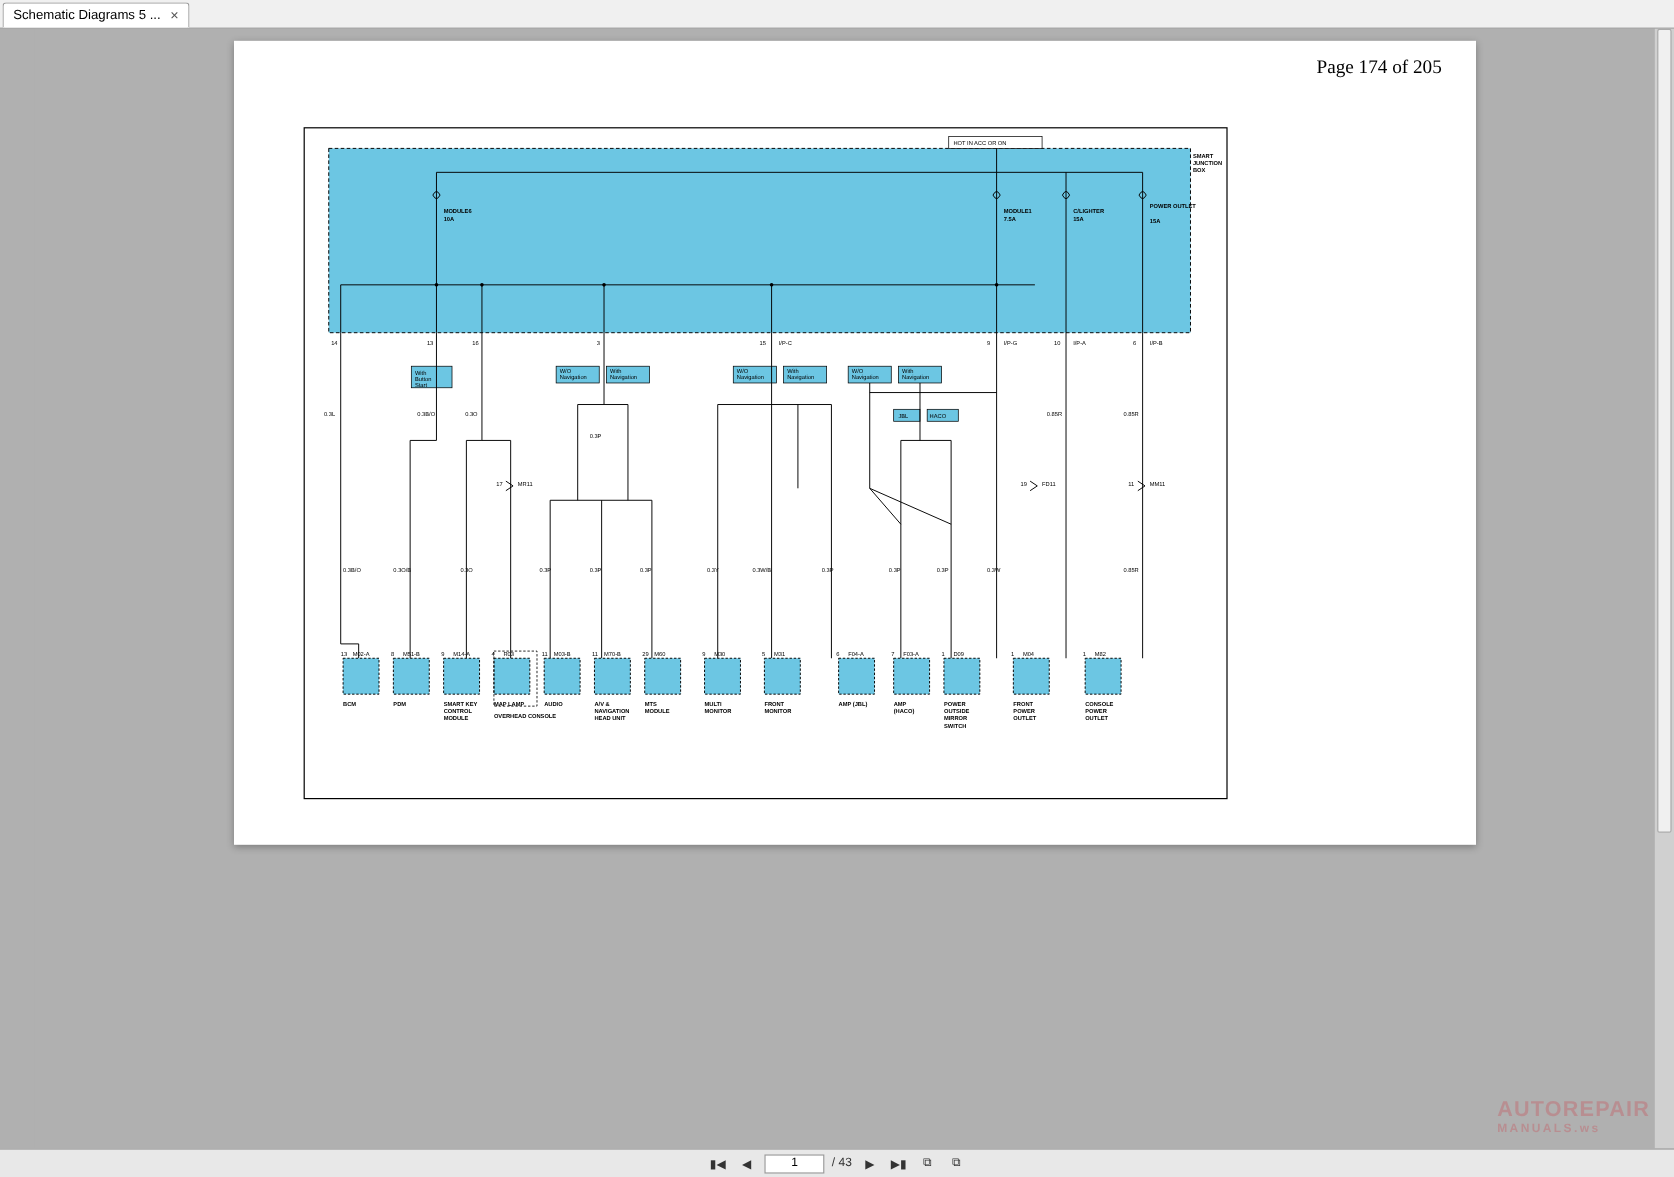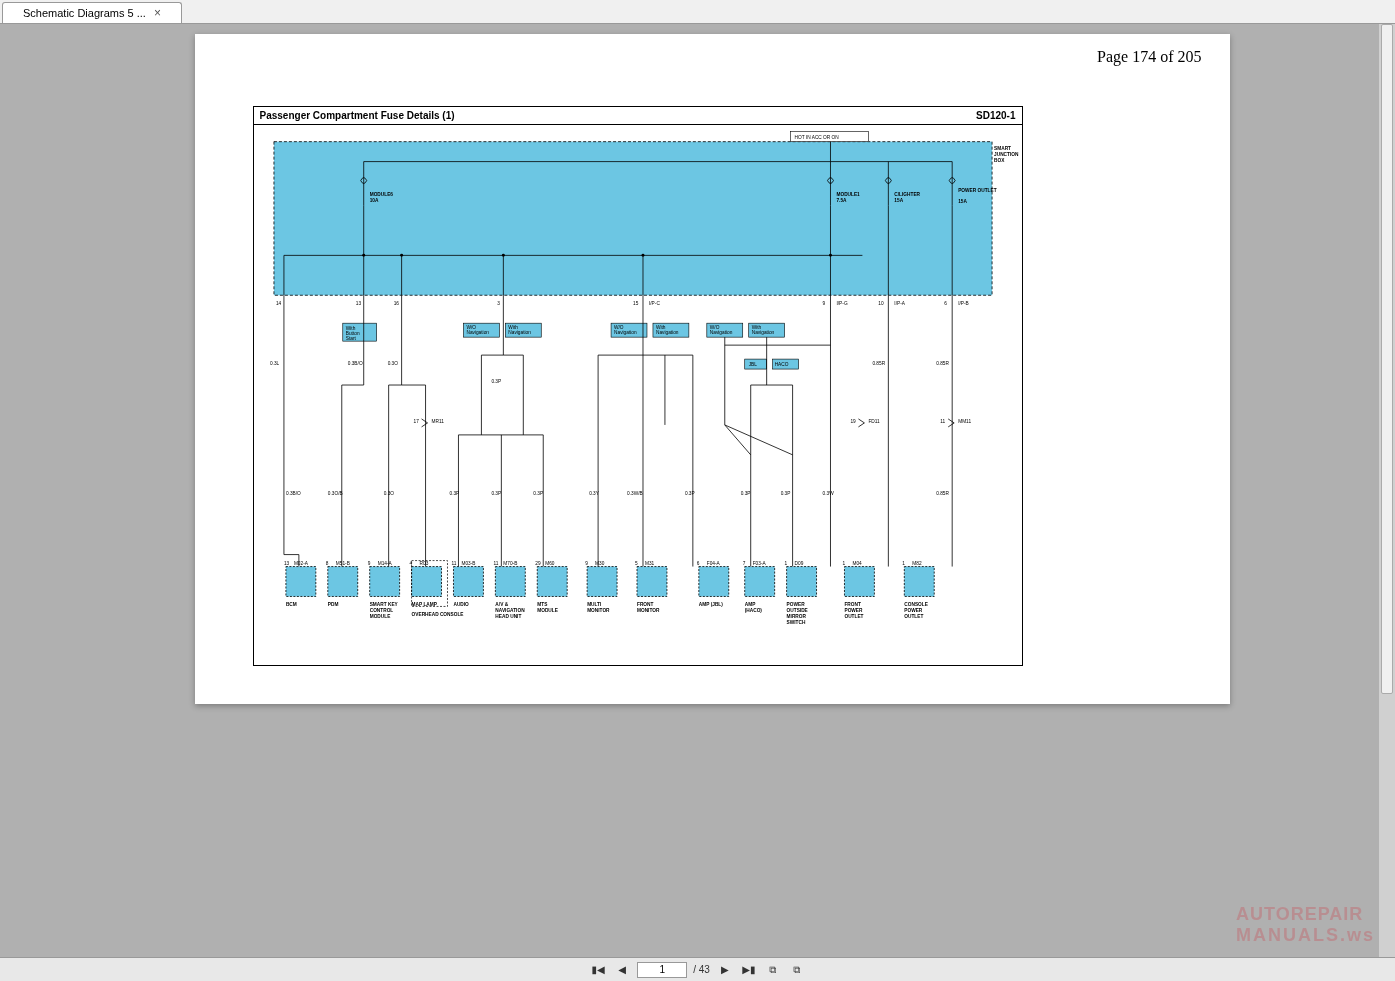--- a/index.html
+++ b/index.html
@@ -15,21 +15,21 @@
       background: #f0f0f0;
       height: 24px;
       border-bottom: 1px solid #999;
       display: flex;
       align-items: flex-end;
     }
     .tab {
       background: #fff;
       border: 1px solid #999;
       border-bottom: none;
-      padding: 3px 20px;
+      padding: 3px 8px;
       font-size: 11px;
       display: flex;
       align-items: center;
       gap: 8px;
       margin-left: 2px;
       border-radius: 3px 3px 0 0;
     }
     .tab-close { font-size: 12px; color: #555; cursor: pointer; }
     .viewer-area {
       position: absolute;
@@ -125,21 +125,21 @@
     .watermark {
       position: absolute;
       right: 20px;
       bottom: 35px;
       font-family: Liberation Sans, sans-serif;
       font-size: 18px;
       font-weight: bold;
       color: rgba(200, 80, 90, 0.35);
       letter-spacing: 1px;
     }
-    .watermark .sub { font-size: 18px; letter-spacing: 2px; }
+    .watermark .sub { font-size: 10px; letter-spacing: 2px; }
     .scroll-track {
       position: absolute;
       right: 0;
       top: 24px;
       bottom: 24px;
       width: 16px;
       background: #d0d0d0;
     }
     .scroll-thumb {
       position: absolute;
@@ -159,24 +159,20 @@
     <span>Schematic Diagrams 5 ...</span>
     <span class="tab-close">×</span>
   </div>
 </div>
 
 <div class="viewer-area">
   <div class="page">
     <div class="page-header">Page 174 of 205</div>
 
     <div class="diagram-box">
-      <div class="title-row">
-        <span>Passenger Compartment Fuse Details (1)</span>
-        <span>SD120-1</span>
-      </div>
 
       <div class="svg-wrap">
         <svg viewBox="0 0 770 540">
 
           <rect class="junction-box" x="20" y="16" width="720" height="154"></rect>
 
           <rect x="538" y="6" width="78" height="10" fill="#fff" stroke="#000" stroke-width="0.6"></rect>
           <text class="txt-sm" x="542" y="13">HOT IN ACC OR ON</text>
           <text class="txt-sm txt-b" x="742" y="24"><tspan x="742" dy="0">SMART</tspan><tspan x="742" dy="6">JUNCTION</tspan><tspan x="742" dy="6">BOX</tspan></text>
 

